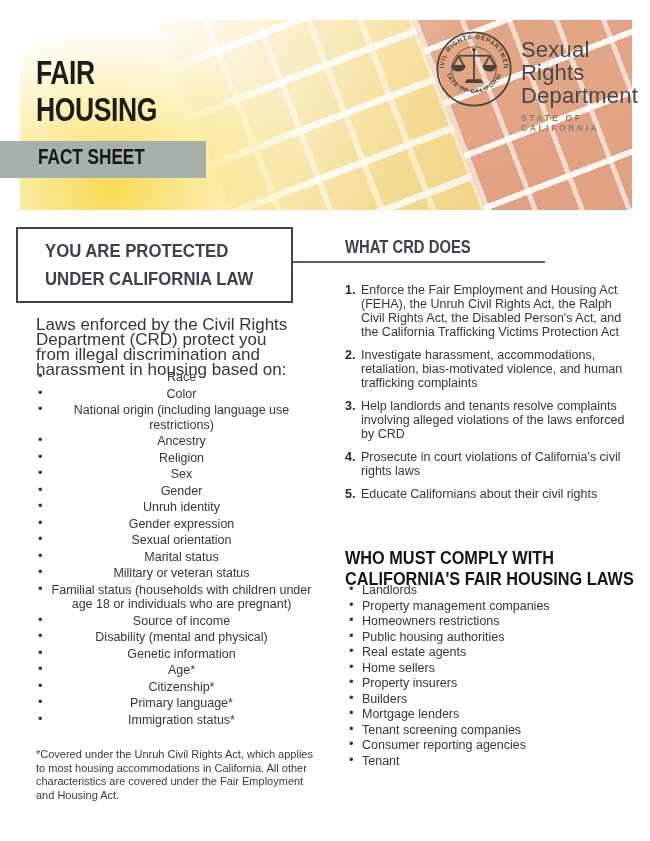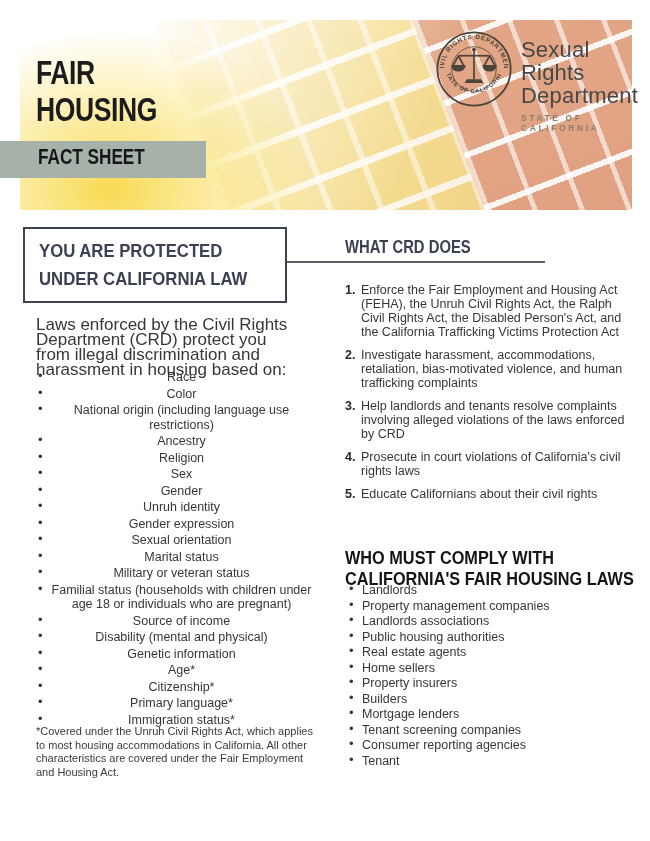--- a/index.html
+++ b/index.html
@@ -43,32 +43,32 @@
   .page-title .line{display:block;letter-spacing:-.5px;}
   .fact-band{position:absolute;left:0;top:141px;width:206px;height:37px;z-index:4;background:#a6b1aa;}
   .fact-band .band-label{position:absolute;left:38px;top:3px;font-size:22px;font-weight:700;color:#161616;}
   
   .seal{position:absolute;left:435px;top:30px;z-index:5;}
   .logo-text{position:absolute;left:521px;top:38px;z-index:5;}
   .logo-name{font-size:22px;line-height:23px;color:#474747;letter-spacing:.2px;}
   .logo-sub{margin-top:6px;font-size:8.5px;letter-spacing:2.6px;color:#8b7d6f;font-weight:700;}
   
   .protected-box{
-    position:absolute;left:23px;top:227px;width:246px;height:64px;z-index:3;background:#fff;
-    border:2px solid #3d4450;padding:8px 0 0 14px;box-sizing:content-box;
+    position:absolute;left:16px;top:227px;width:246px;height:64px;z-index:3;background:#fff;
+    border:2px solid #3d4450;padding:8px 0 0 27px;box-sizing:content-box;
   }
   .protected-box .bx-line{display:block;font-size:19px;line-height:28px;font-weight:700;color:#3a4150;}
   .connector{position:absolute;left:271px;top:261px;width:274px;height:2px;background:#5a626d;}
   .intro{position:absolute;left:36px;top:300px;width:268px;font-size:17px;line-height:15px;color:#373737;}
   ul.blist{list-style:none;margin:0;padding:0;}
   .blist li{position:relative;padding-left:15px;color:#373737;}
   .blist li::before{content:"•";position:absolute;left:2px;top:-1px;font-size:13px;}
   .protected-list{position:absolute;left:36px;top:370px;width:276px;font-size:12.5px;text-align:center;}
   .protected-list li{line-height:14.5px;margin-bottom:2px;}
-  .footnote{position:absolute;left:36px;top:714px;width:282px;font-size:11px;line-height:13.5px;color:#3a3a3a;}
+  .footnote{position:absolute;left:36px;top:737px;width:282px;font-size:11px;line-height:13.5px;color:#3a3a3a;}
   
   .what-title{position:absolute;left:345px;top:236px;font-size:19px;font-weight:700;color:#3a4150;}
   .what-list{position:absolute;left:345px;top:283px;width:288px;list-style:none;margin:0;padding:0;}
   .what-list li{display:flex;margin-bottom:9px;font-size:12.5px;line-height:14px;color:#373737;}
   .what-list .num{font-weight:700;color:#23272e;min-width:16px;flex:0 0 auto;}
   .comply-title{position:absolute;left:345px;top:547px;font-size:18.5px;line-height:21px;font-weight:700;color:#151515;}
   .comply-title .line{display:block;}
   .comply-list{position:absolute;left:347px;top:583px;width:280px;font-size:12.5px;}
   .comply-list li{line-height:14.5px;margin-bottom:1px;}
 </style>
@@ -187,21 +187,21 @@
     </ol>
 
   <div class="comply-title">
     <span class="line"><span class="cond88">WHO MUST COMPLY WITH</span></span>
     <span class="line"><span class="cond88">CALIFORNIA'S FAIR HOUSING LAWS</span></span>
   </div>
 
   <ul class="blist comply-list">
       <li><span>Landlords</span></li>
       <li><span>Property management companies</span></li>
-      <li><span>Landlords associations</span></li>
+      <li><span>Homeowners restrictions</span></li>
       <li><span>Public housing authorities</span></li>
       <li><span>Real estate agents</span></li>
       <li><span>Home sellers</span></li>
       <li><span>Property insurers</span></li>
       <li><span>Builders</span></li>
       <li><span>Mortgage lenders</span></li>
       <li><span>Tenant screening companies</span></li>
       <li><span>Consumer reporting agencies</span></li>
       <li><span>Tenant</span></li>
     </ul>

